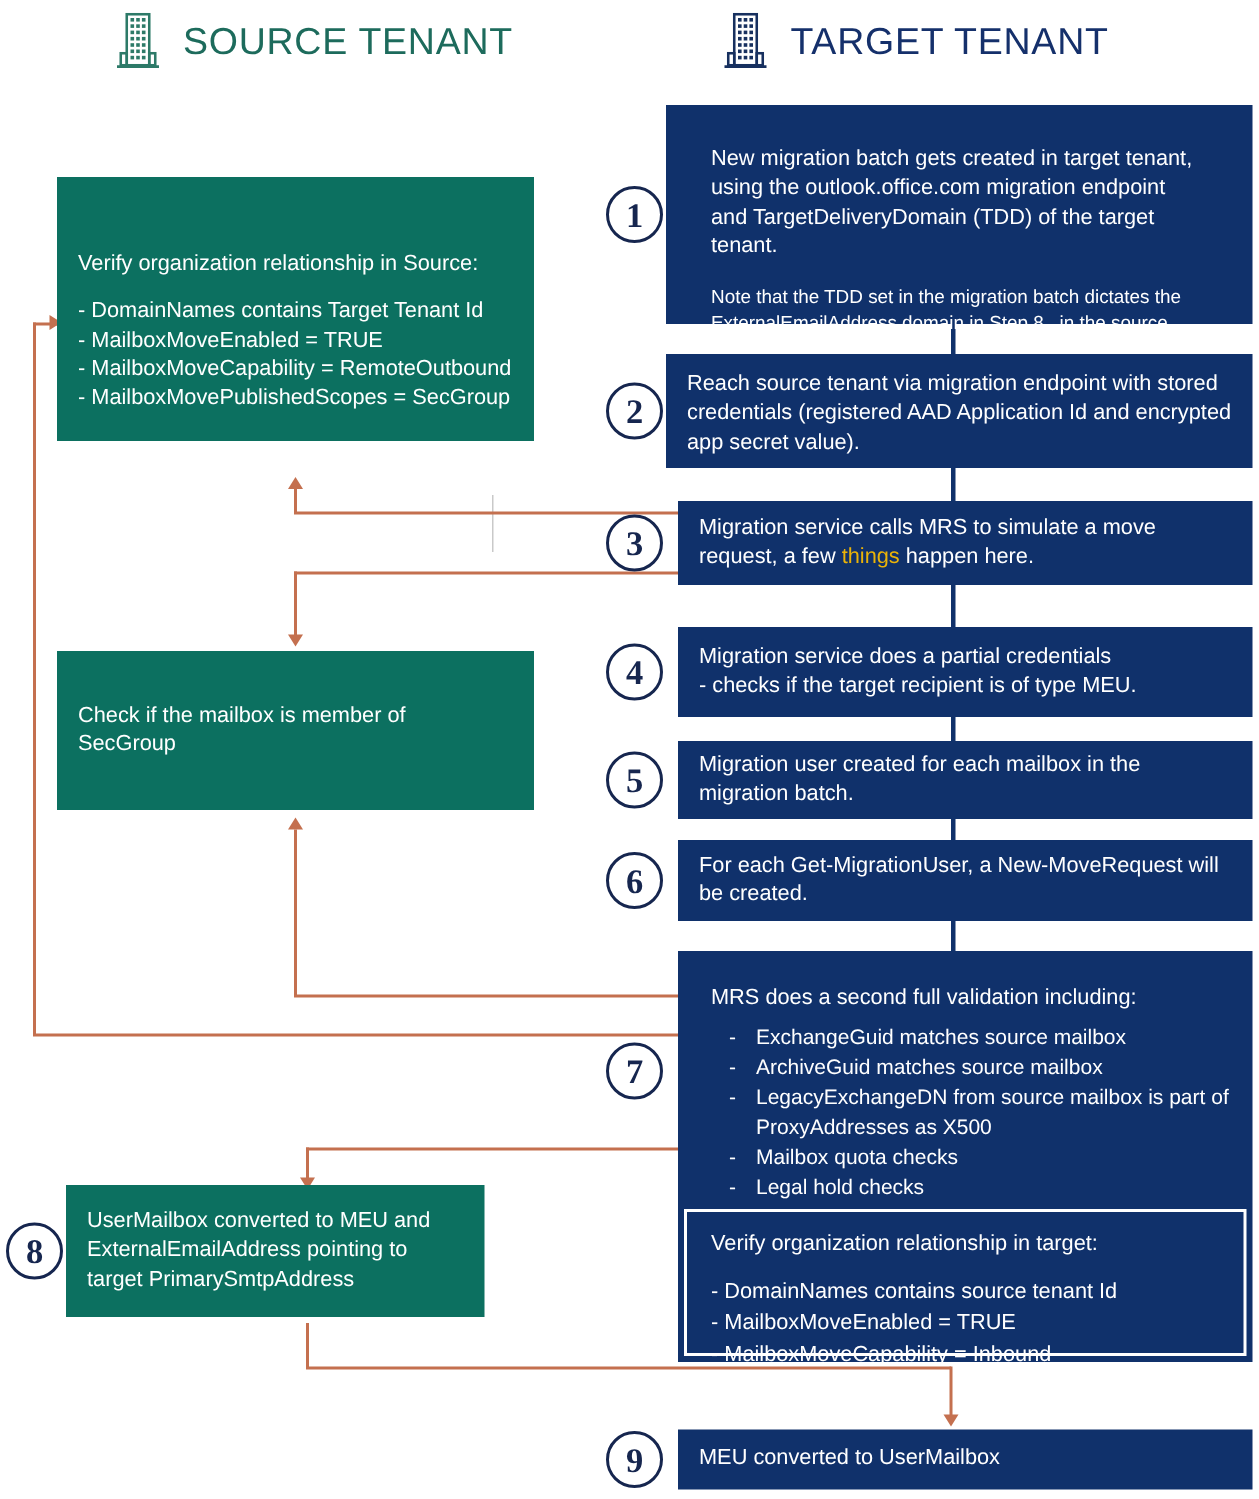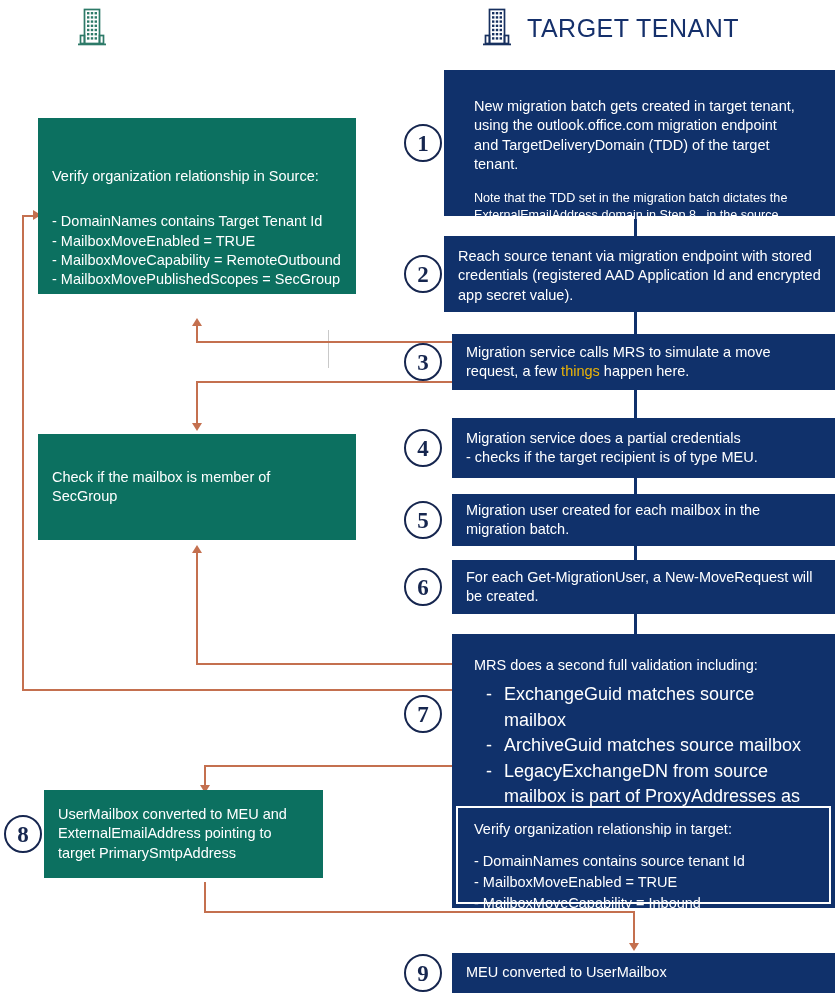--- a/index.html
+++ b/index.html
@@ -42,36 +42,36 @@
   .box p + p{margin-top:12px;}
   .small{font-size:12.6px;line-height:1.32;}
 
   .hl{color:#eab308;}
 
   
   ul.dash{
     list-style:none;
     margin:7px 0 0 0;
     padding:0 0 0 8px;
-    font-size:18px;
+    font-size:14px;
     line-height:1.42;
   }
   ul.dash li{
     position:relative;
     padding-left:22px;
   }
   ul.dash li::before{
     content:"-";
     position:absolute;
     left:4px;
     top:0;
   }
 
   
-  .dashlines{margin-top:26px;}
+  .dashlines{margin-top:12px;}
   .dashlines div{white-space:nowrap;}
 
   
   .subbox{
     box-sizing:border-box;
     background:#10316b;
     border:2px solid #ffffff;
     color:#ffffff;
     padding:12px 16px 14px 16px;
     font-size:14.5px;
@@ -146,20 +146,21 @@
             <rect x="18.6" y="22.8" width="2.4" height="2.4"></rect>
           <rect x="11" y="27" width="2.4" height="2.4"></rect>
             <rect x="14.8" y="27" width="2.4" height="2.4"></rect>
             <rect x="18.6" y="27" width="2.4" height="2.4"></rect>
           <rect x="11" y="31.2" width="2.4" height="2.4"></rect>
             <rect x="14.8" y="31.2" width="2.4" height="2.4"></rect>
             <rect x="18.6" y="31.2" width="2.4" height="2.4"></rect>
         </g>
       </svg>
     </span>
+    <span class="hdr-title">SOURCE TENANT</span>
   </div>
 
   <div class="abs hdr hdr-tgt" style="left:481px;top:6px;">
     <span>
       <svg class="bldg" width="32" height="44" viewBox="0 0 32 44" aria-hidden="true">
         <rect x="8.5" y="3.5" width="15" height="34" fill="none" stroke="#17305f" stroke-width="1.7"></rect>
         <rect x="4.5" y="29.5" width="4" height="8" fill="none" stroke="#17305f" stroke-width="1.7"></rect>
         <rect x="23.5" y="29.5" width="4" height="8" fill="none" stroke="#17305f" stroke-width="1.7"></rect>
         <line x1="2" y1="38.4" x2="30" y2="38.4" stroke="#17305f" stroke-width="1.8"></line>
         <g fill="#17305f">

